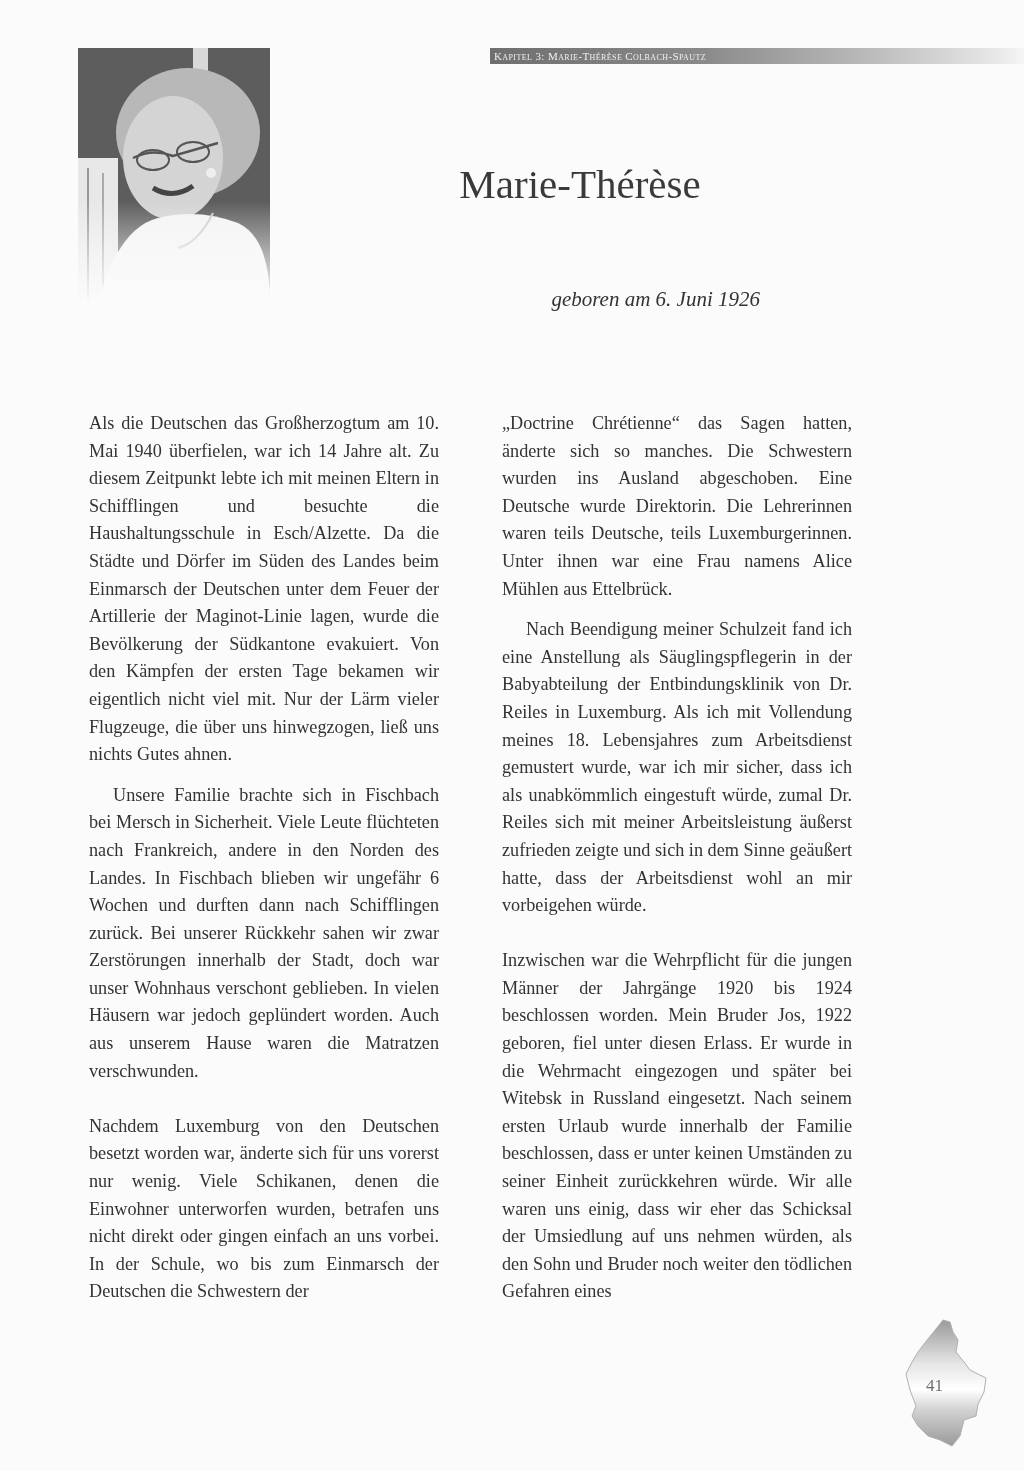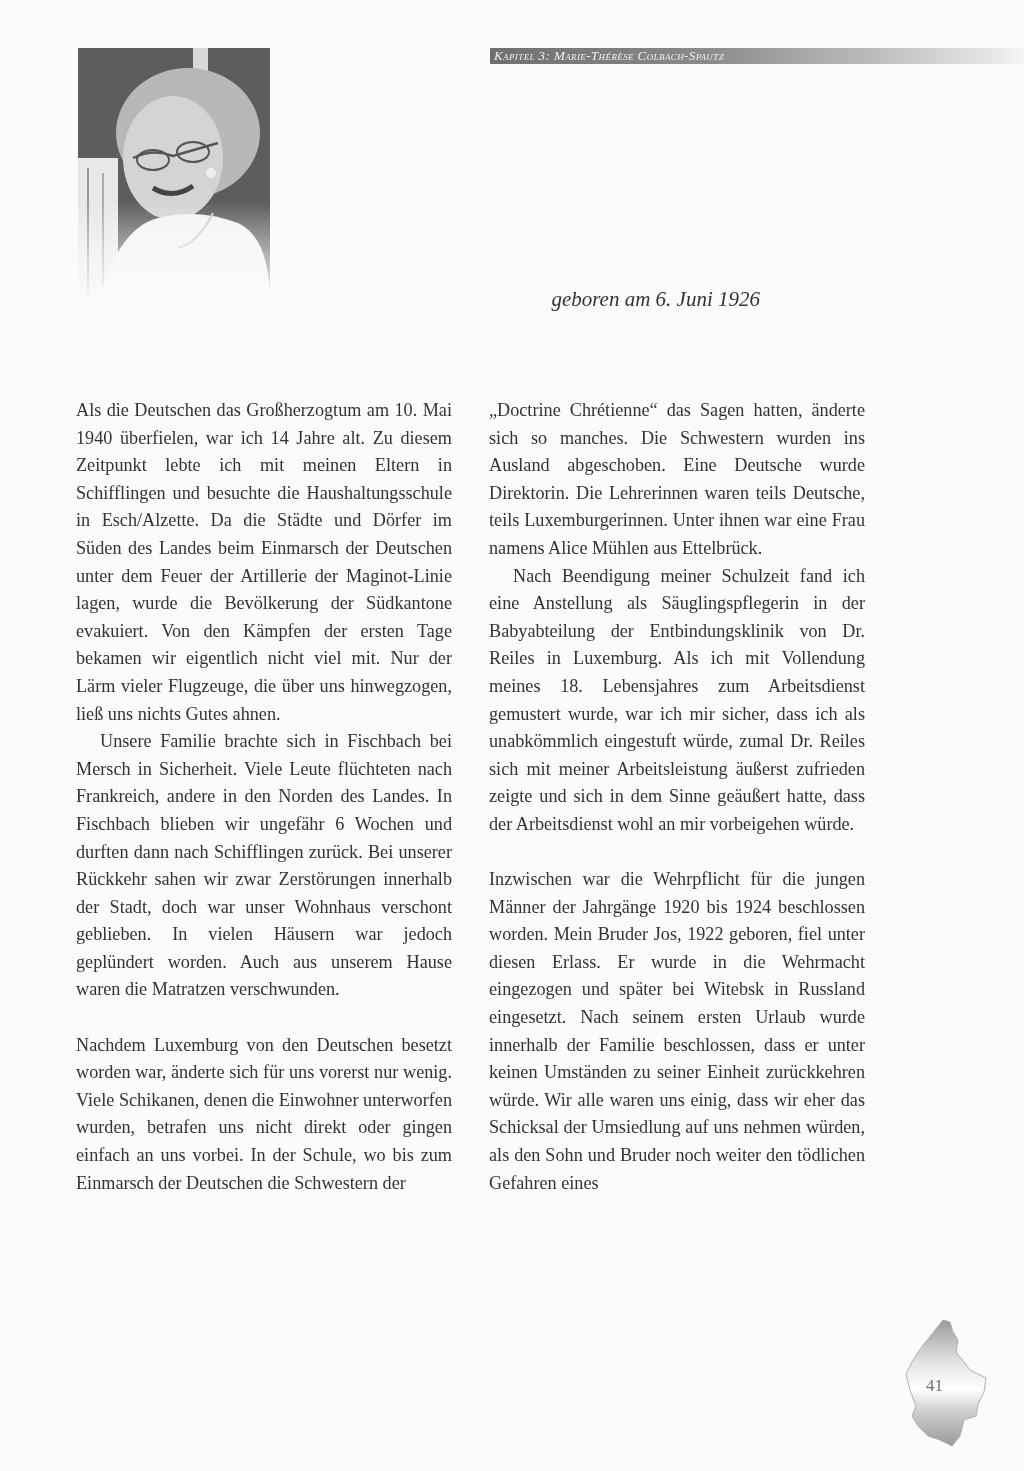--- a/index.html
+++ b/index.html
@@ -8,22 +8,22 @@
     background: #fbfbfb;
     font-family: "Liberation Serif", "DejaVu Serif", serif;
     color: #2e2e2e;
   }
   .header-band {
     position: absolute; left: 490px; top: 48px; width: 534px; height: 16px;
     background: linear-gradient(to right, #6f6f6f 0%, #8a8a8a 40%, #b9b9b9 70%, #e8e8e8 95%, #f6f6f6 100%);
   }
   .header-band span {
     position: absolute; left: 4px; top: 0px;
-    color: #f2f2f2; font-size: 13px; line-height: 16px;
-    font-style: italic; font-variant: small-caps; letter-spacing: 0.4px;
+    color: #f2f2f2; font-size: 11px; line-height: 16px;
+    font-variant: small-caps; letter-spacing: 0.4px;
     white-space: nowrap;
   }
   .photo {
     position: absolute; left: 78px; top: 48px; width: 192px; height: 255px;
     overflow: hidden;
     background: linear-gradient(to bottom, #5a5a5a 0%, #7a7a7a 40%, #cfcfcf 75%, #f7f7f7 100%);
   }
   .photo svg { width: 100%; height: 100%; display: block; }
   .title {
     position: absolute; left: 400px; top: 157px; width: 360px;
@@ -35,21 +35,21 @@
     position: absolute; left: 400px; top: 287px; width: 360px;
     text-align: right; font-size: 21px; font-style: italic; color: #333;
   }
   .col {
     position: absolute; top: 397px; width: 376px;
     font-size: 18.2px; line-height: 27.6px; text-align: justify; color: #333;
     hyphens: manual;
   }
   .col.left { left: 76px; }
   .col.right { left: 489px; }
-  .col p { margin: 0; text-indent: 0; }
+  .col p { margin: 13px; text-indent: 0; }
   .col p.indent { text-indent: 24px; }
   .col p.gap { margin-top: 27.6px; }
   .page-marker {
     position: absolute; left: 898px; top: 1318px; width: 100px; height: 140px;
   }
   .page-marker svg { width: 100%; height: 100%; display: block; }
   .page-number {
     position: absolute; left: 926px; top: 1376px; width: 40px; text-align: left;
     font-size: 17px; color: #6e6e6e;
   }
@@ -82,20 +82,21 @@
     <ellipse cx="115" cy="104" rx="16" ry="10" fill="none" stroke="#555" stroke-width="2"></ellipse>
     <path d="M75 140 Q95 152 115 138" stroke="#444" stroke-width="5" fill="none"></path>
     <circle cx="133" cy="125" r="5" fill="#eee"></circle>
     <path d="M20 255 Q40 180 80 170 Q120 160 160 175 Q192 190 192 255 Z" fill="#f3f3f3"></path>
     <path d="M100 200 Q120 195 135 165" stroke="#ccc" stroke-width="2" fill="none"></path>
     <rect x="0" y="0" width="192" height="255" fill="url(#fade)"></rect>
   </svg>
 </div>
 
 <h1 class="title">
+  <span class="line">Marie-Thérèse</span>
 </h1>
 
 <div class="subtitle">geboren am 6. Juni 1926</div>
 
 <div class="col left">
   <p>Als die Deutschen das Großherzogtum am 10. Mai 1940 überfielen, war ich 14 Jahre alt. Zu diesem Zeitpunkt lebte ich mit mei­nen Eltern in Schifflingen und besuchte die Haushaltungsschule in Esch/Alzette. Da die Städte und Dörfer im Süden des Lan­des beim Einmarsch der Deutschen unter dem Feuer der Artillerie der Maginot-Li­nie lagen, wurde die Bevölkerung der Süd­kantone evakuiert. Von den Kämpfen der ersten Tage bekamen wir eigentlich nicht viel mit. Nur der Lärm vieler Flugzeuge, die über uns hinwegzogen, ließ uns nichts Gutes ahnen.</p>
   <p class="indent">Unsere Familie brachte sich in Fischbach bei Mersch in Sicherheit. Viele Leute flüch­teten nach Frankreich, andere in den Nor­den des Landes. In Fischbach blieben wir ungefähr 6 Wochen und durften dann nach Schifflingen zurück. Bei unserer Rückkehr sahen wir zwar Zerstörungen innerhalb der Stadt, doch war unser Wohnhaus verschont geblieben. In vielen Häusern war jedoch geplündert worden. Auch aus unserem Hause waren die Matratzen verschwunden.</p>
   <p class="gap">Nachdem Luxemburg von den Deutschen besetzt worden war, änderte sich für uns vorerst nur wenig. Viele Schikanen, denen die Einwohner unterworfen wurden, betra­fen uns nicht direkt oder gingen einfach an uns vorbei. In der Schule, wo bis zum Ein­marsch der Deutschen die Schwestern der</p>
 </div>
 

